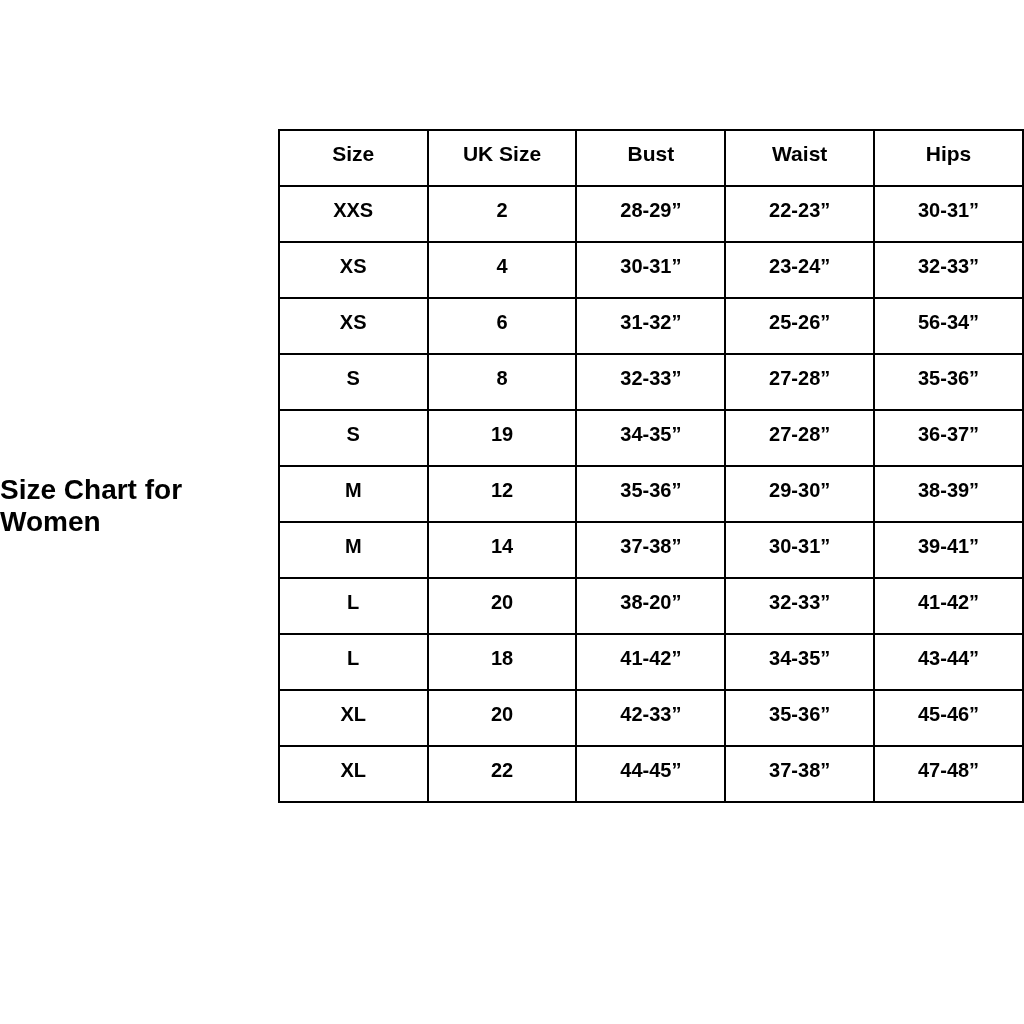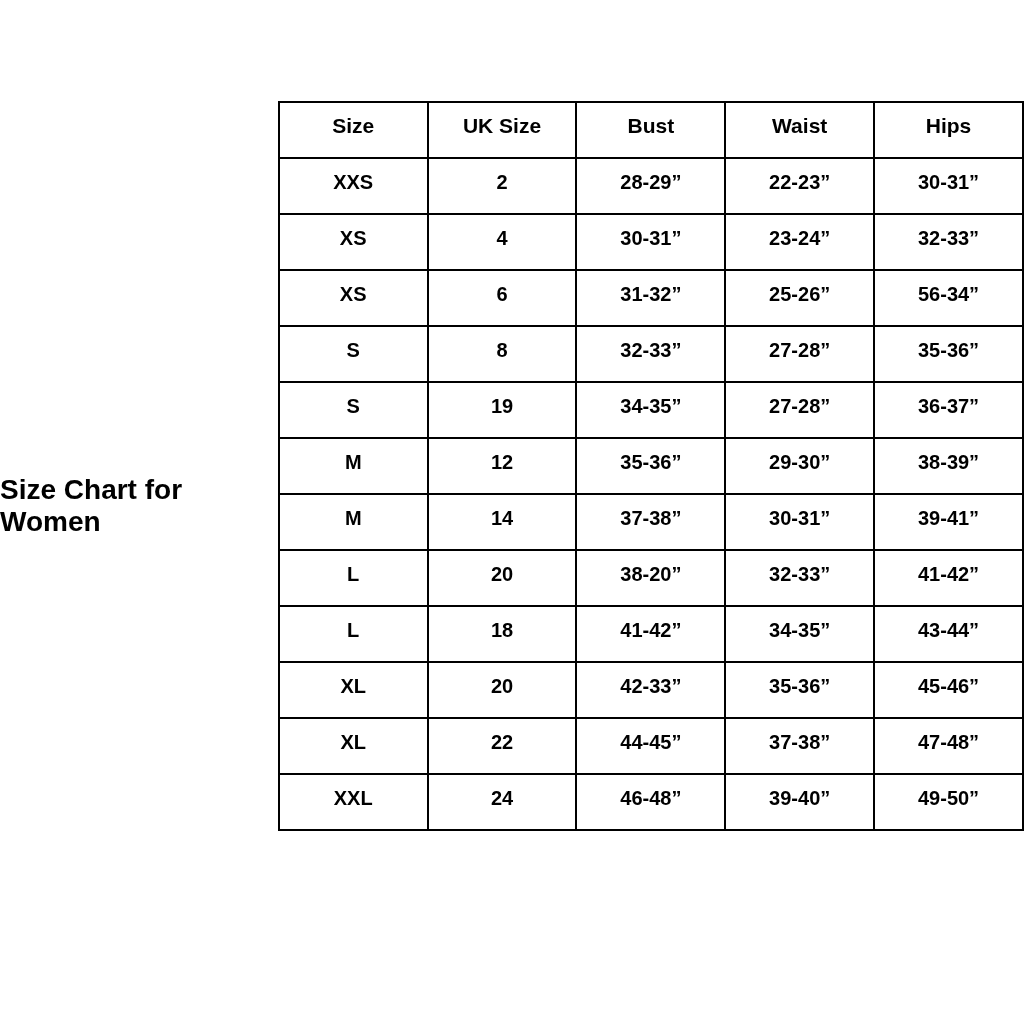--- a/index.html
+++ b/index.html
@@ -139,22 +139,15 @@
           <td>35-36”</td>
           <td>45-46”</td>
         </tr>
         <tr>
           <td>XL</td>
           <td>22</td>
           <td>44-45”</td>
           <td>37-38”</td>
           <td>47-48”</td>
         </tr>
-        <tr>
-          <td>XXL</td>
-          <td>24</td>
-          <td>46-48”</td>
-          <td>39-40”</td>
-          <td>49-50”</td>
-        </tr>
       </tbody>
   </table>
 </div>
 
 </body></html>

